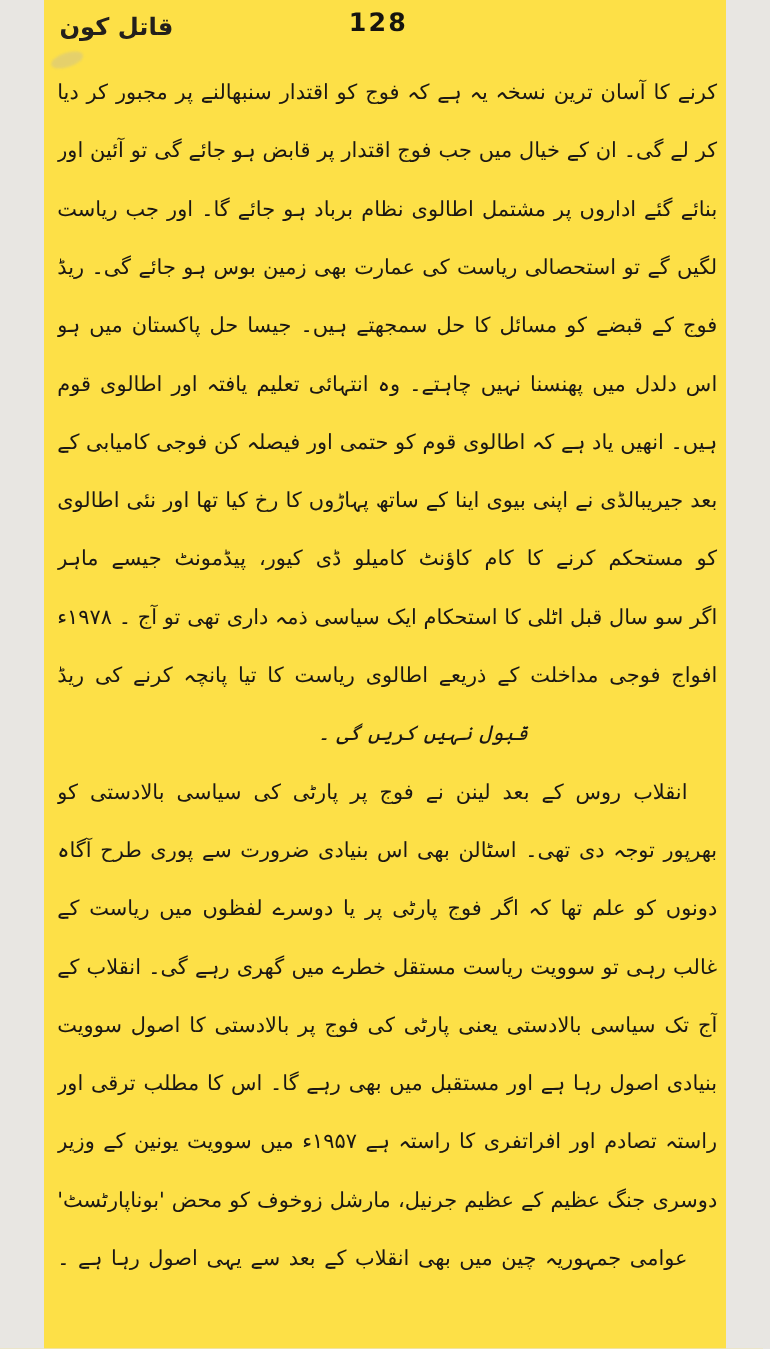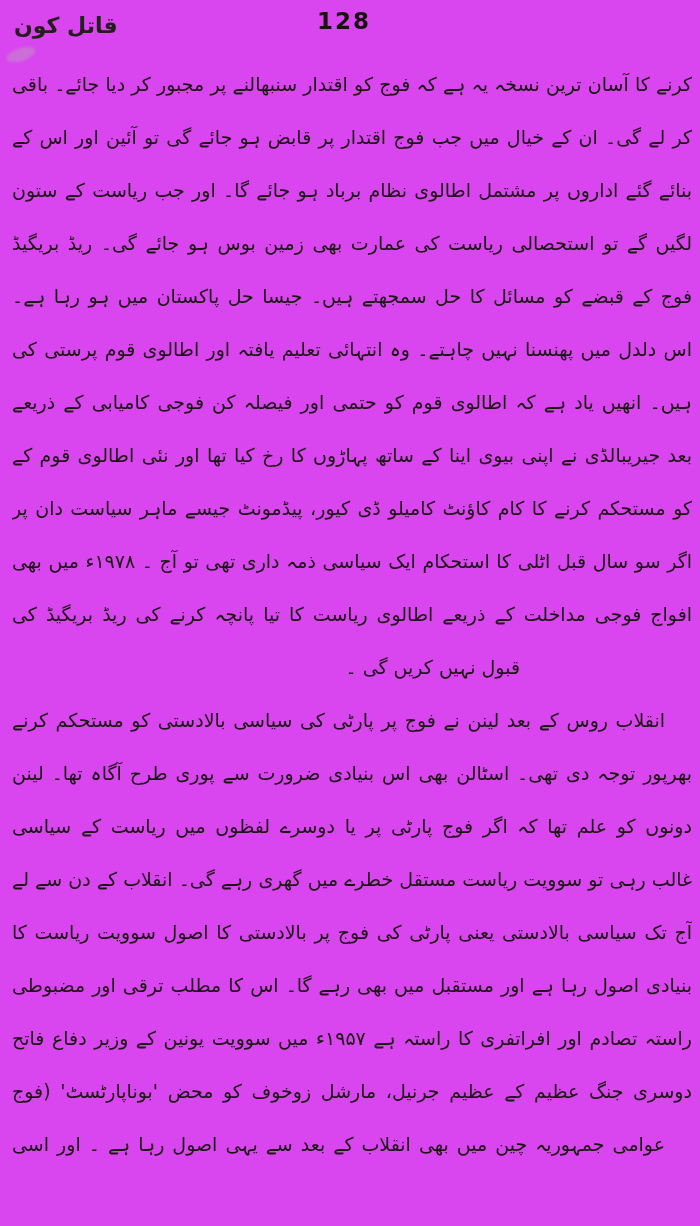--- a/index.html
+++ b/index.html
@@ -2,24 +2,24 @@
 <html lang="ur"><head>
 <meta charset="utf-8">
 <style>
   html, body {
     margin: 0;
     padding: 0;
     background: #e8e6e2;
   }
   .page {
     position: relative;
-    width: 700px;
+    width: 620px;
     height: 1226px;
     margin: 0 auto;
-    background: #d946ef;
+    background: #fde047;
     overflow: hidden;
     font-family: "DejaVu Sans", sans-serif;
     color: #1b1713;
   }
   .header-title {
     position: absolute;
     top: 13px;
     left: 14px;
     direction: rtl;
     font-size: 22px;
@@ -66,20 +66,21 @@
     text-align-last: justify;
     color: #1b1713;
   }
   .line.start {
     padding-right: 27px;
   }
   .line.end {
     text-align: center;
     text-align-last: right;
     padding-right: 172px;
+    font-style: italic;
   }
 </style>
 </head>
 <body>
 
 <div class="page">
 
   <div class="header-title">قاتل کون</div>
 
   <div class="page-number">128</div>

